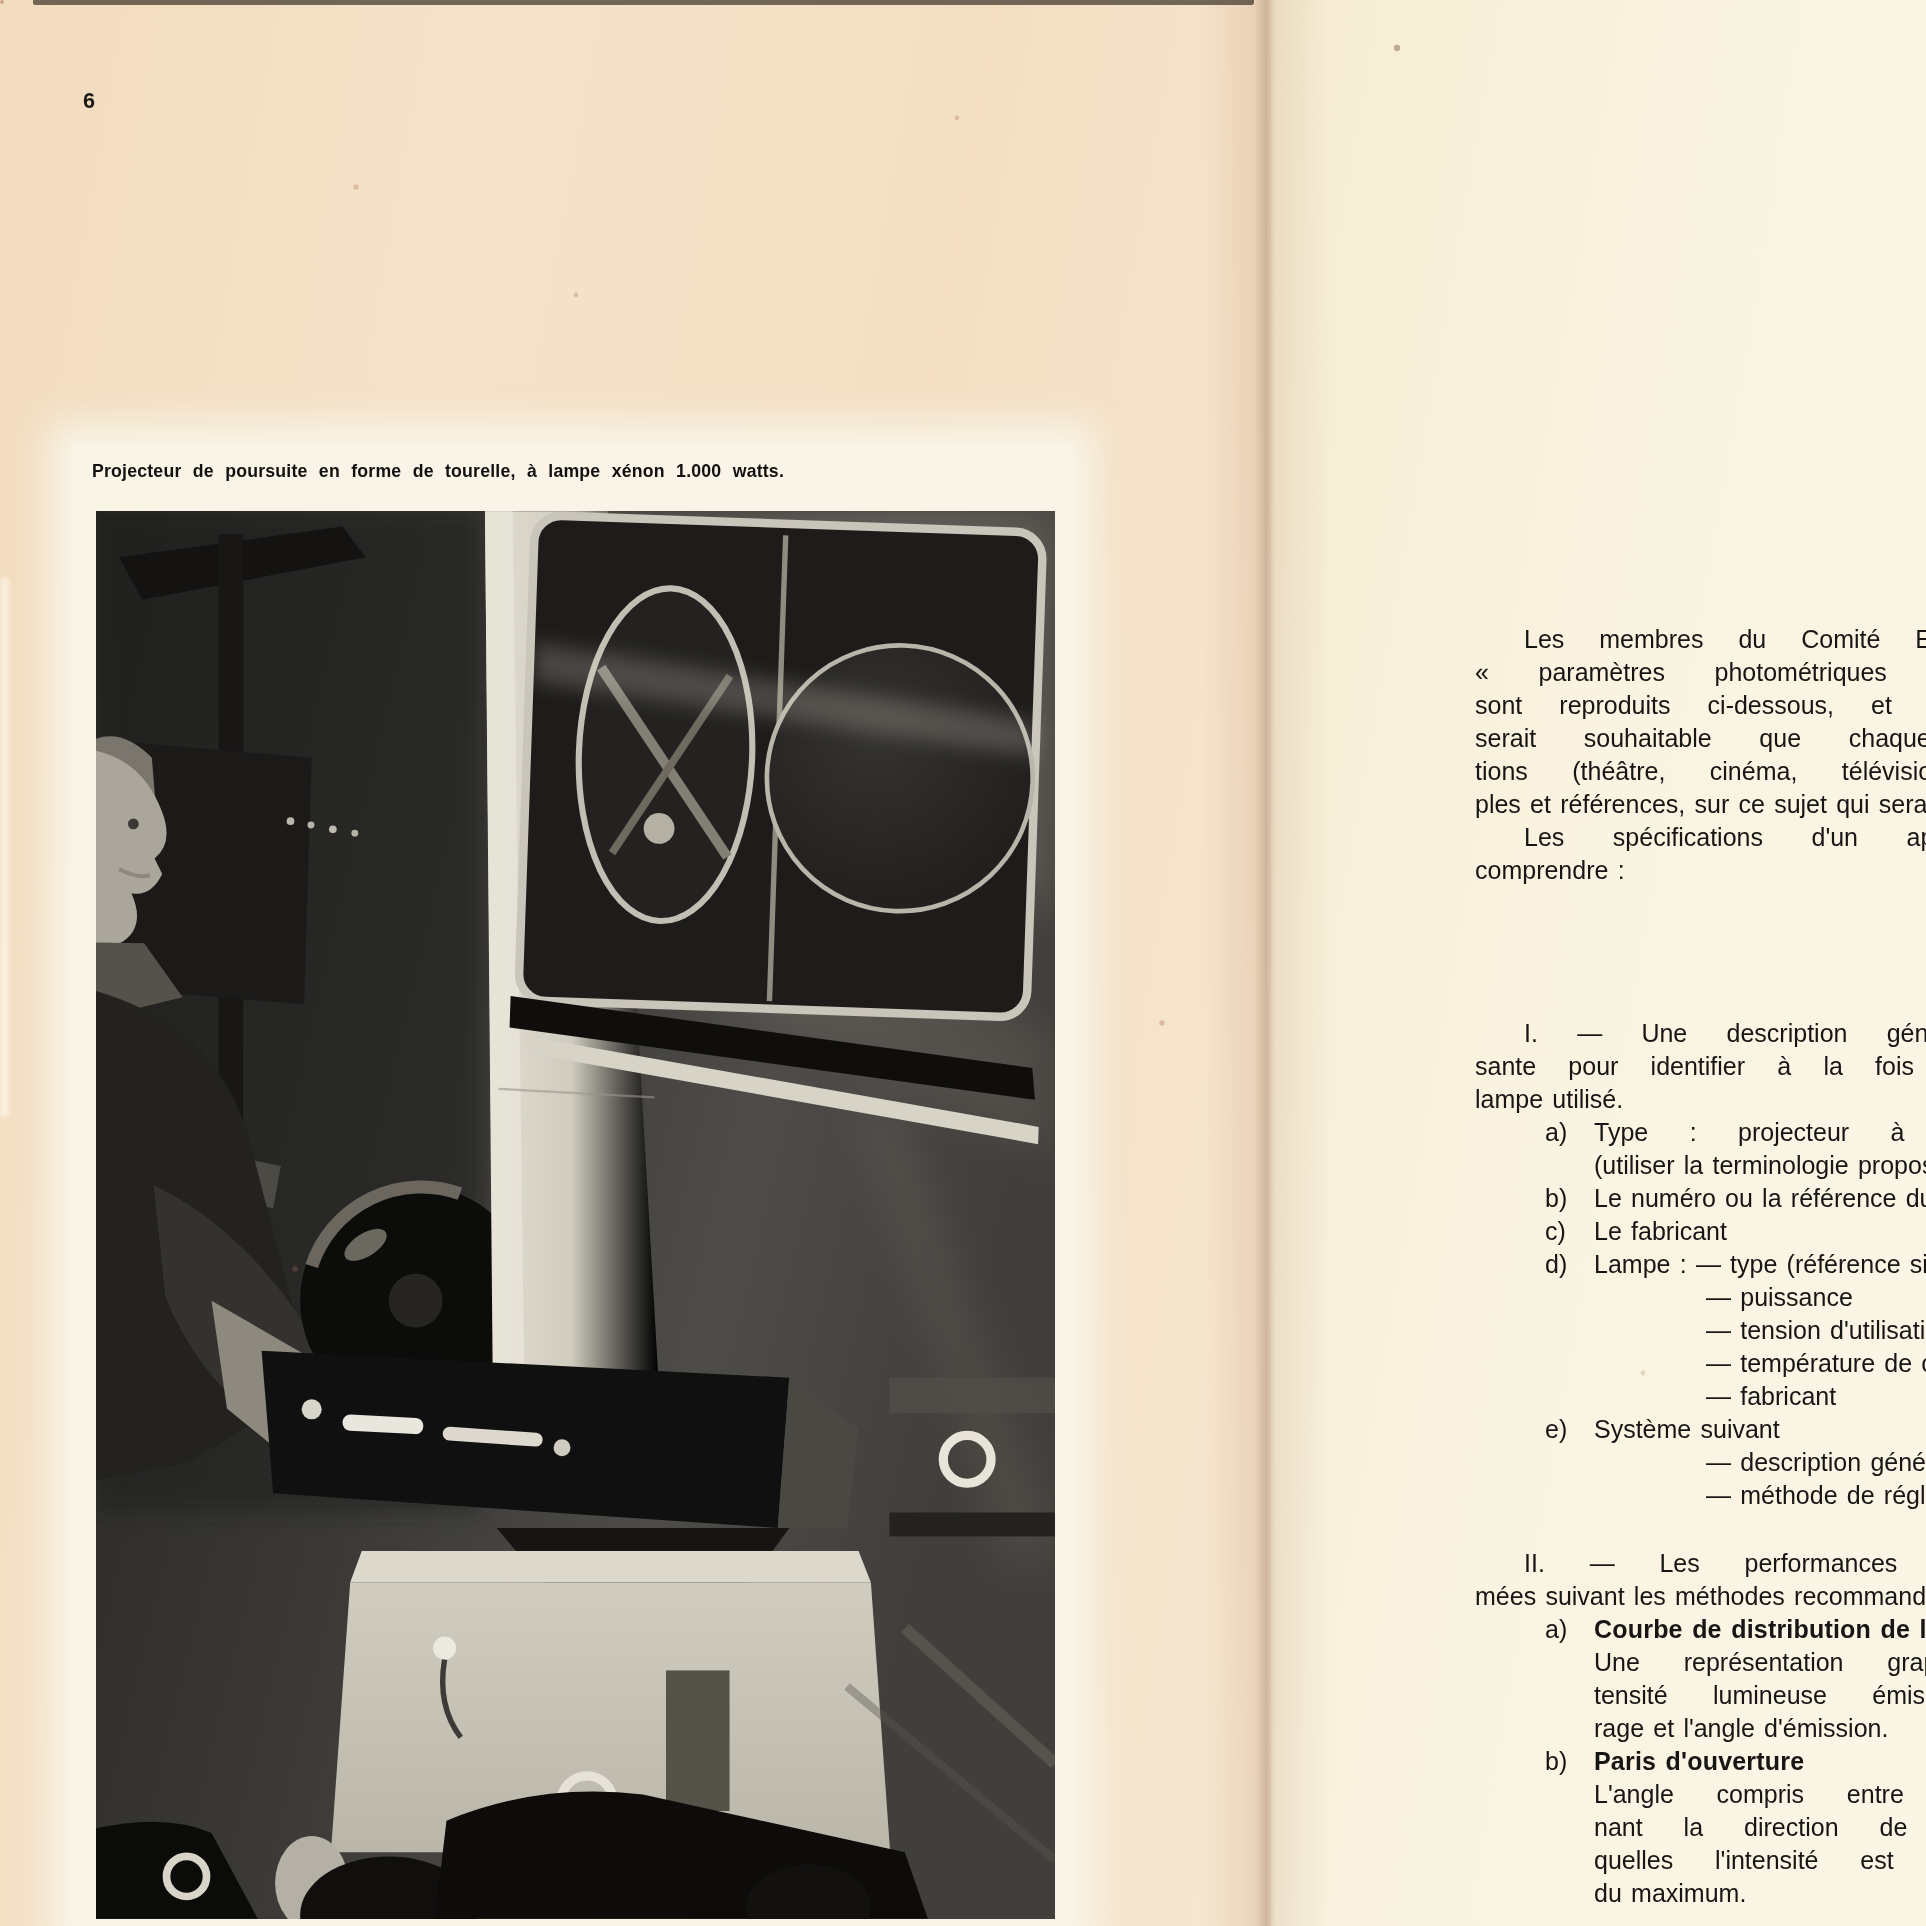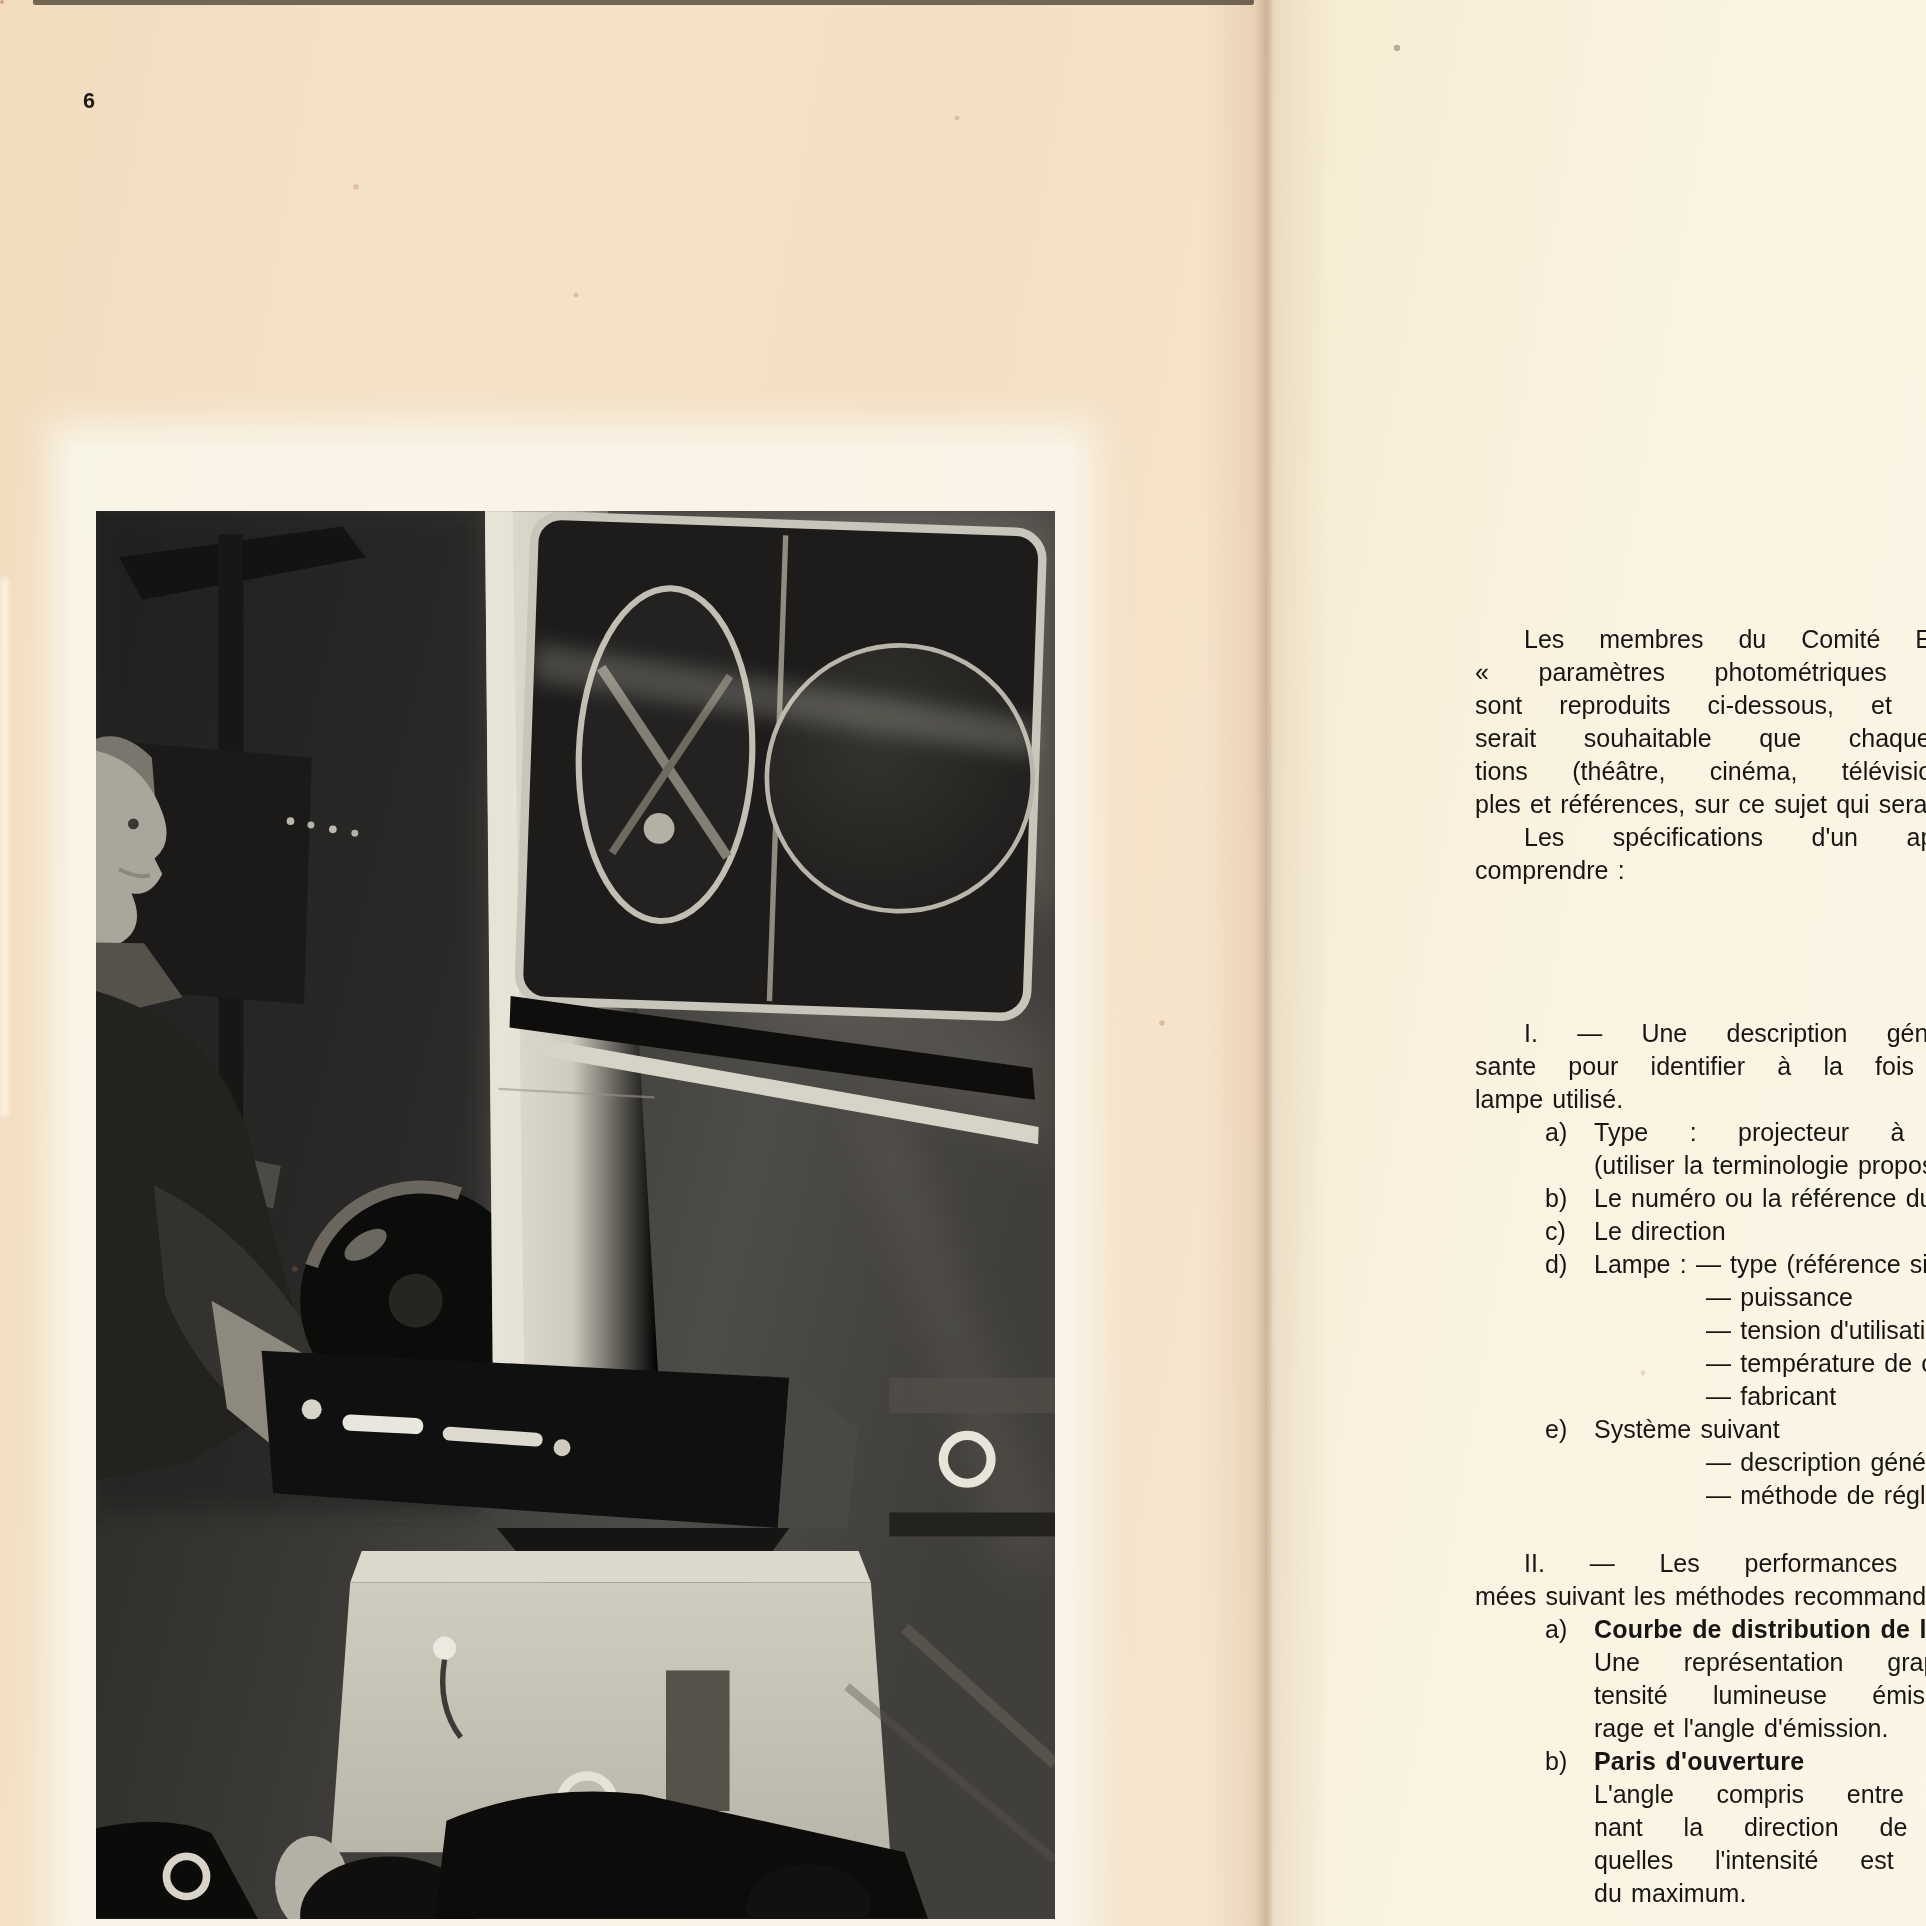--- a/index.html
+++ b/index.html
@@ -64,20 +64,21 @@
 </head>
 <body>
 
 <div class="spread">
 
   <div class="page page-left">
     <div class="pagenum pn-left">6</div>
 
     <div class="plate-zone">
       <div class="caption">
+        <div>Projecteur de poursuite en forme de tourelle, à lampe xénon 1.000 watts.</div>
       </div>
 
       <div class="photo">
         <svg viewBox="0 0 2490 3655" xmlns="http://www.w3.org/2000/svg">
           <defs>
             <linearGradient id="bg" x1="0" y1="0" x2="1" y2="0.35">
               <stop offset="0" stop-color="#262523"></stop>
                 <stop offset="0.45" stop-color="#3a3936"></stop>
               <stop offset="0.75" stop-color="#4e4c48"></stop>
                 <stop offset="1" stop-color="#413f3b"></stop>
@@ -221,21 +222,21 @@
       <div class="ln j ind">Les spécifications d'un appareil d'éclairage scénique doivent</div>
       <div class="ln">comprendre :</div>
 
       <div class="ln j ind gap-s1">I. — Une description générale de l'appareil d'éclairage suffi-</div>
       <div class="ln j">sante pour identifier à la fois l'appareil d'éclairage et le type de</div>
       <div class="ln">lampe utilisé.</div>
 
       <div class="ln j row"><span class="lbl">a)</span><span>Type : projecteur à lentille de Fresnel, diffuseur, etc.</span></div>
       <div class="ln p310">(utiliser la terminologie proposée par la C.I.E.)</div>
       <div class="ln row"><span class="lbl">b)</span><span>Le numéro ou la référence du catalogue.</span></div>
-      <div class="ln row"><span class="lbl">c)</span><span>Le direction</span></div>
+      <div class="ln row"><span class="lbl">c)</span><span>Le fabricant</span></div>
       <div class="ln row"><span class="lbl">d)</span><span>Lampe : — type (référence si possible)</span></div>
       <div class="ln p600">— puissance</div>
       <div class="ln p600">— tension d'utilisation</div>
       <div class="ln p600">— température de couleur nominale</div>
       <div class="ln p600">— fabricant</div>
       <div class="ln row"><span class="lbl">e)</span><span>Système suivant</span></div>
       <div class="ln p600">— description générale des éléments optiques</div>
       <div class="ln p600">— méthode de réglage s'il y a lieu</div>
 
       <div class="ln j ind gap-s2">II. — Les performances photométriques mesurées et expri-</div>

